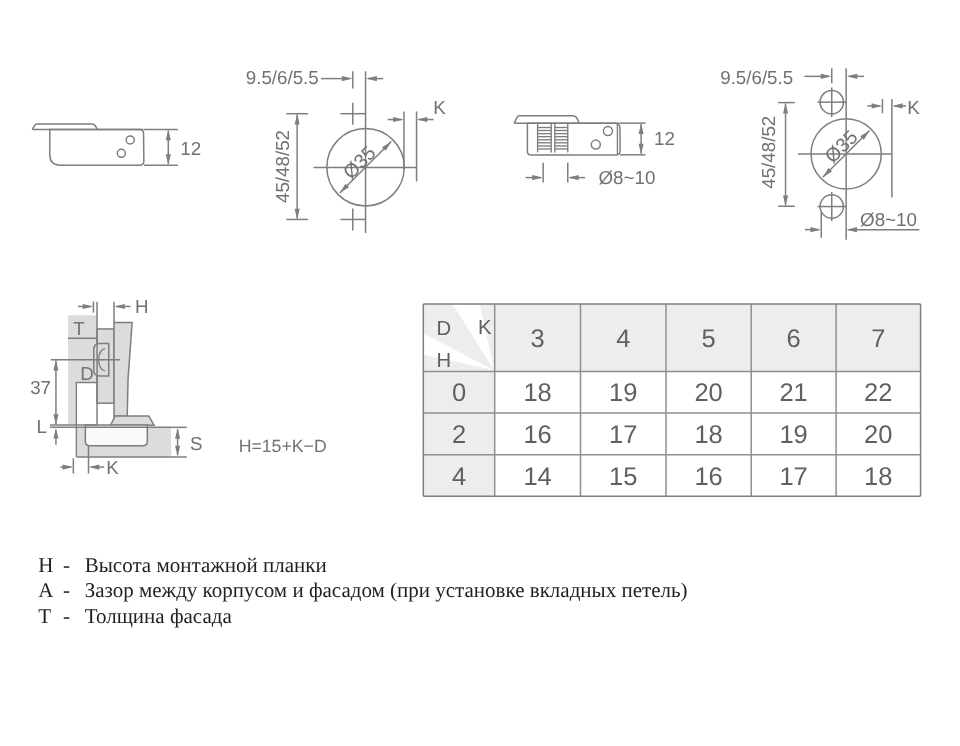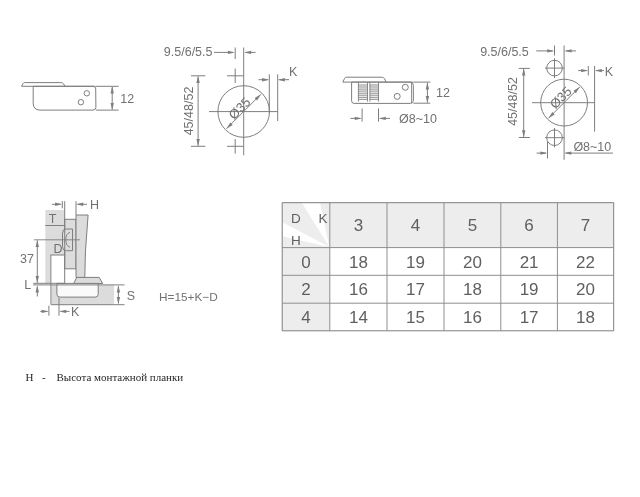--- a/index.html
+++ b/index.html
@@ -1,18 +1,18 @@
 <!DOCTYPE html>
 <html><head><meta charset="utf-8">
 <style>
 html,body{margin:0;padding:0;background:#ffffff;width:640px;height:497px;overflow:hidden}
 #page{position:relative;width:640px;height:497px}
 #draw{position:absolute;left:0;top:0}
 #legend{position:absolute;left:25.5px;top:368.6px;font-family:"Liberation Serif",serif;
-font-size:11px;line-height:17.4px;color:#1f1f1f;white-space:nowrap}
+font-size:14px;line-height:17.4px;color:#1f1f1f;white-space:nowrap}
 .ll{display:inline-block;width:16.5px}
 .ld{display:inline-block;width:14.5px}
 </style></head>
 <body>
 <div id="page">
     <div id="draw"><svg width="640" height="497" viewBox="0 0 640 497">
         <rect x="282.2" y="202.7" width="331.5" height="44.9" fill="#ededed"></rect>
 <rect x="282.2" y="247.6" width="47.6" height="83.2" fill="#ededed"></rect>
 <polygon points="329.4,246.9 282.8,222.5 282.8,236.5" fill="#ffffff"></polygon>
 <polygon points="329.4,246.9 302.0,203.2 320.0,203.2" fill="#ffffff"></polygon>
@@ -221,13 +221,15 @@
 <text x="415.5" y="323.2" font-family="Liberation Sans, sans-serif" font-size="17" fill="#606060" text-anchor="middle">15</text>
 <text x="472.4" y="323.2" font-family="Liberation Sans, sans-serif" font-size="17" fill="#606060" text-anchor="middle">16</text>
 <text x="529.1" y="323.2" font-family="Liberation Sans, sans-serif" font-size="17" fill="#606060" text-anchor="middle">17</text>
 <text x="585.5" y="323.2" font-family="Liberation Sans, sans-serif" font-size="17" fill="#606060" text-anchor="middle">18</text>
 <text x="291.0" y="223.3" font-family="Liberation Sans, sans-serif" font-size="13.5" fill="#606060" text-anchor="start">D</text>
 <text x="318.6" y="222.9" font-family="Liberation Sans, sans-serif" font-size="13.5" fill="#606060" text-anchor="start">K</text>
 <text x="291.0" y="244.8" font-family="Liberation Sans, sans-serif" font-size="13.5" fill="#606060" text-anchor="start">H</text>
       </svg></div>
     <div id="legend">
       <div><span class="ll">H</span><span class="ld">-</span>Высота монтажной планки</div>
+      <div><span class="ll">A</span><span class="ld">-</span>Зазор между корпусом и фасадом (при установке вкладных петель)</div>
+      <div><span class="ll">T</span><span class="ld">-</span>Толщина фасада</div>
     </div>
   </div>
 </body></html>

